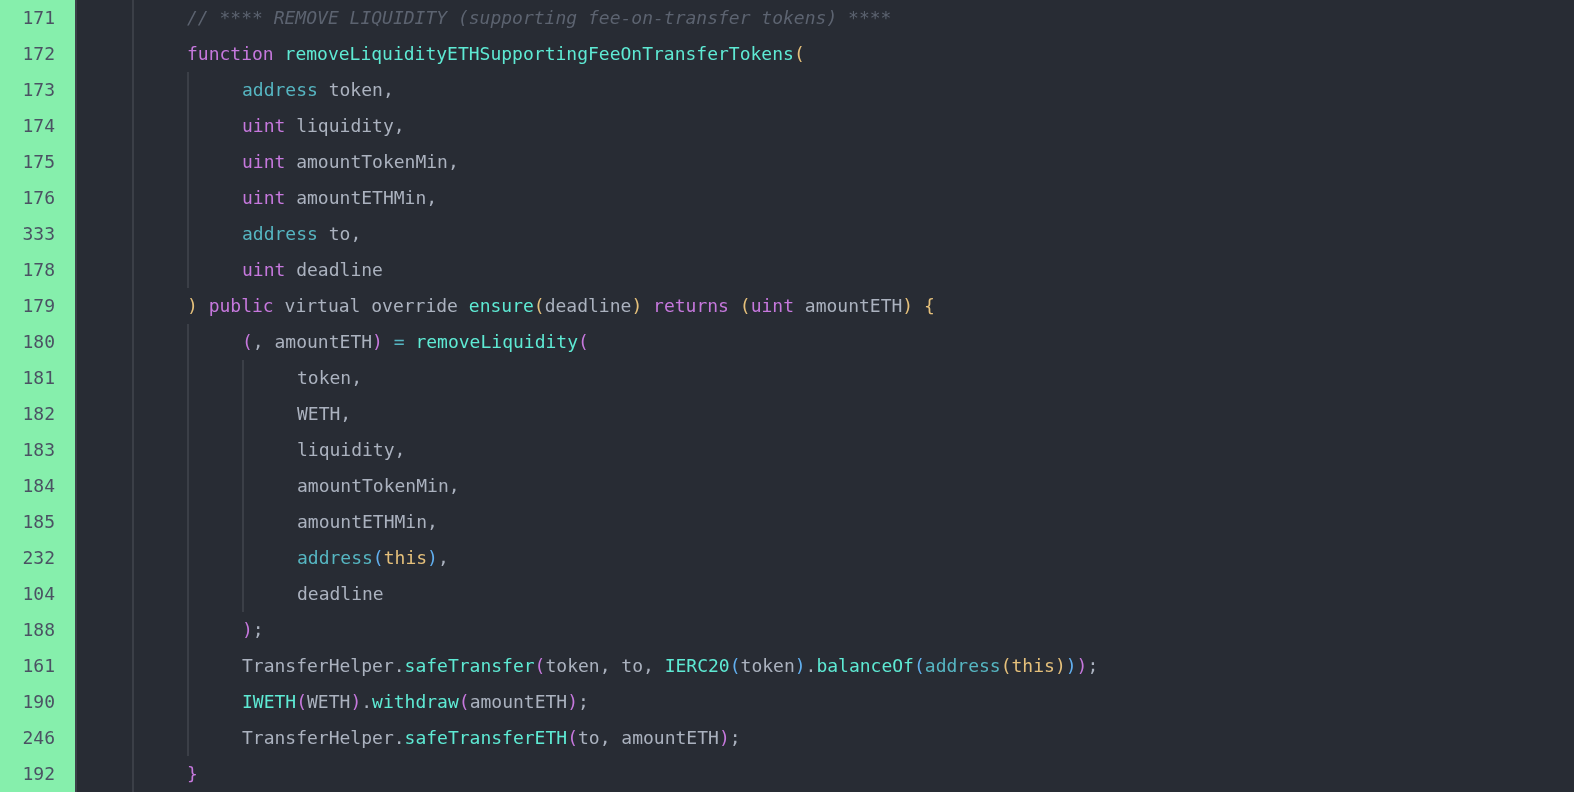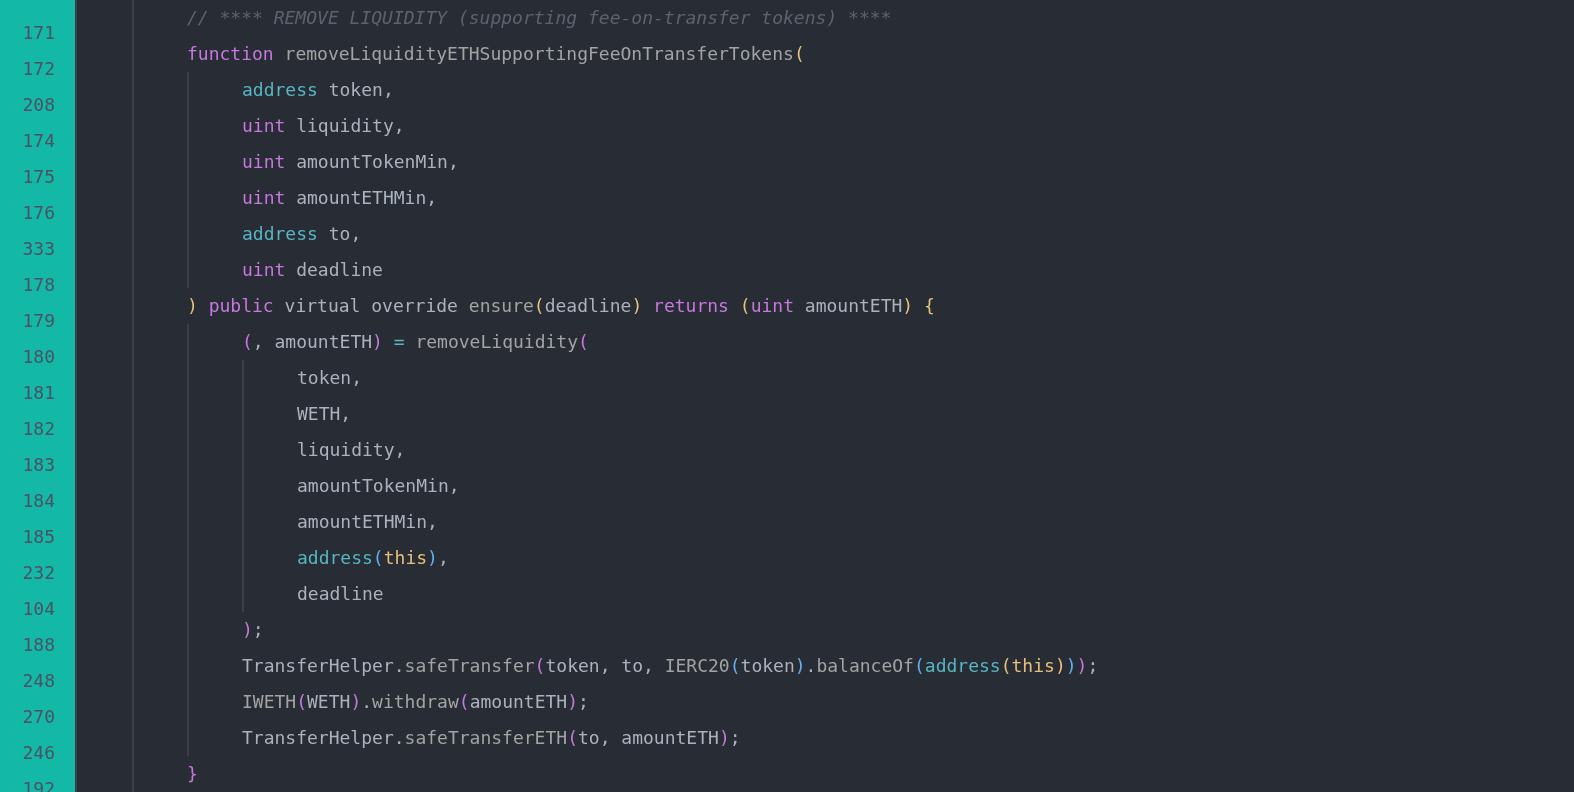--- a/index.html
+++ b/index.html
@@ -11,24 +11,24 @@
     color: #abb2bf;
     width: 1574px;
     height: 792px;
     overflow: hidden;
   }
   .editor {
     display: flex;
     height: 100%;
   }
   .gutter {
-    background: #14b8a6;
+    background: #86efac;
     color: #4b5263;
     text-align: right;
-    padding: 15px 20px 0 10px;
+    padding: 0 20px 0 10px;
     user-select: none;
     flex-shrink: 0;
     width: 75px;
   }
   .gutter .ln {
     height: 36px;
   }
   .rule {
     width: 2px;
     background: #3b3f47;
@@ -49,53 +49,53 @@
     left: 0;
     top: 0;
     width: 2px;
     height: 36px;
     background: #3b3f47;
   }
 
   
   .tok-comment { color: #5c6370; font-style: italic; }
   .tok-keyword { color: #c678dd; }
-  .tok-func { color: #a3a3a3; text-align: right; }
+  .tok-func { color: #5eead4; text-align: right; }
   .tok-builtin { color: #56b6c2; }
   .tok-ident { color: #abb2bf; }
   .tok-brace { color: #c678dd; }
   .tok-punct { color: #abb2bf; }
   .tok-this { color: #e5c07b; }
   .tok-gold { color: #e5c07b; }
   .tok-paren-b { color: #61afef; }
   .tok-paren-p { color: #c678dd; }
 </style>
 </head>
 <body>
 
 <div class="editor">
   <div class="gutter" id="gutter">
       <div class="ln">171</div>
       <div class="ln">172</div>
-      <div class="ln">208</div>
+      <div class="ln">173</div>
       <div class="ln">174</div>
       <div class="ln">175</div>
       <div class="ln">176</div>
       <div class="ln">333</div>
       <div class="ln">178</div>
       <div class="ln">179</div>
       <div class="ln">180</div>
       <div class="ln">181</div>
       <div class="ln">182</div>
       <div class="ln">183</div>
       <div class="ln">184</div>
       <div class="ln">185</div>
       <div class="ln">232</div>
       <div class="ln">104</div>
       <div class="ln">188</div>
-      <div class="ln">248</div>
-      <div class="ln">270</div>
+      <div class="ln">161</div>
+      <div class="ln">190</div>
       <div class="ln">246</div>
       <div class="ln">192</div>
     </div>
   <div class="rule"></div>
   <div class="code" id="code"><div class="line"><span class="indent-guide" style="left: 0px;"></span><span style="padding-left: 55px;"><span class="tok-comment">// **** REMOVE LIQUIDITY (supporting fee-on-transfer tokens) ****</span></span></div><div class="line"><span class="indent-guide" style="left: 0px;"></span><span style="padding-left: 55px;"><span class="tok-keyword">function</span><span> </span><span class="tok-func">removeLiquidityETHSupportingFeeOnTransferTokens</span><span class="tok-gold">(</span></span></div><div class="line"><span class="indent-guide" style="left: 0px;"></span><span class="indent-guide" style="left: 55px;"></span><span style="padding-left: 110px;"><span class="tok-builtin">address</span><span class="tok-ident"> token</span><span class="tok-punct">,</span></span></div><div class="line"><span class="indent-guide" style="left: 0px;"></span><span class="indent-guide" style="left: 55px;"></span><span style="padding-left: 110px;"><span class="tok-keyword">uint</span><span class="tok-ident"> liquidity</span><span class="tok-punct">,</span></span></div><div class="line"><span class="indent-guide" style="left: 0px;"></span><span class="indent-guide" style="left: 55px;"></span><span style="padding-left: 110px;"><span class="tok-keyword">uint</span><span class="tok-ident"> amountTokenMin</span><span class="tok-punct">,</span></span></div><div class="line"><span class="indent-guide" style="left: 0px;"></span><span class="indent-guide" style="left: 55px;"></span><span style="padding-left: 110px;"><span class="tok-keyword">uint</span><span class="tok-ident"> amountETHMin</span><span class="tok-punct">,</span></span></div><div class="line"><span class="indent-guide" style="left: 0px;"></span><span class="indent-guide" style="left: 55px;"></span><span style="padding-left: 110px;"><span class="tok-builtin">address</span><span class="tok-ident"> to</span><span class="tok-punct">,</span></span></div><div class="line"><span class="indent-guide" style="left: 0px;"></span><span class="indent-guide" style="left: 55px;"></span><span style="padding-left: 110px;"><span class="tok-keyword">uint</span><span class="tok-ident"> deadline</span></span></div><div class="line"><span class="indent-guide" style="left: 0px;"></span><span style="padding-left: 55px;"><span class="tok-gold">)</span><span> </span><span class="tok-keyword">public</span><span> </span><span class="tok-ident">virtual</span><span> </span><span class="tok-ident">override</span><span> </span><span class="tok-func">ensure</span><span class="tok-gold">(</span><span class="tok-ident">deadline</span><span class="tok-gold">)</span><span> </span><span class="tok-keyword">returns</span><span> </span><span class="tok-gold">(</span><span class="tok-keyword">uint</span><span class="tok-ident"> amountETH</span><span class="tok-gold">)</span><span> </span><span class="tok-gold">{</span></span></div><div class="line"><span class="indent-guide" style="left: 0px;"></span><span class="indent-guide" style="left: 55px;"></span><span style="padding-left: 110px;"><span class="tok-paren-p">(</span><span class="tok-ident">, amountETH</span><span class="tok-paren-p">)</span><span> </span><span class="tok-builtin">=</span><span> </span><span class="tok-func">removeLiquidity</span><span class="tok-paren-p">(</span></span></div><div class="line"><span class="indent-guide" style="left: 0px;"></span><span class="indent-guide" style="left: 55px;"></span><span class="indent-guide" style="left: 110px;"></span><span style="padding-left: 165px;"><span class="tok-ident">token</span><span class="tok-punct">,</span></span></div><div class="line"><span class="indent-guide" style="left: 0px;"></span><span class="indent-guide" style="left: 55px;"></span><span class="indent-guide" style="left: 110px;"></span><span style="padding-left: 165px;"><span class="tok-ident">WETH</span><span class="tok-punct">,</span></span></div><div class="line"><span class="indent-guide" style="left: 0px;"></span><span class="indent-guide" style="left: 55px;"></span><span class="indent-guide" style="left: 110px;"></span><span style="padding-left: 165px;"><span class="tok-ident">liquidity</span><span class="tok-punct">,</span></span></div><div class="line"><span class="indent-guide" style="left: 0px;"></span><span class="indent-guide" style="left: 55px;"></span><span class="indent-guide" style="left: 110px;"></span><span style="padding-left: 165px;"><span class="tok-ident">amountTokenMin</span><span class="tok-punct">,</span></span></div><div class="line"><span class="indent-guide" style="left: 0px;"></span><span class="indent-guide" style="left: 55px;"></span><span class="indent-guide" style="left: 110px;"></span><span style="padding-left: 165px;"><span class="tok-ident">amountETHMin</span><span class="tok-punct">,</span></span></div><div class="line"><span class="indent-guide" style="left: 0px;"></span><span class="indent-guide" style="left: 55px;"></span><span class="indent-guide" style="left: 110px;"></span><span style="padding-left: 165px;"><span class="tok-builtin">address</span><span class="tok-paren-b">(</span><span class="tok-this">this</span><span class="tok-paren-b">)</span><span class="tok-punct">,</span></span></div><div class="line"><span class="indent-guide" style="left: 0px;"></span><span class="indent-guide" style="left: 55px;"></span><span class="indent-guide" style="left: 110px;"></span><span style="padding-left: 165px;"><span class="tok-ident">deadline</span></span></div><div class="line"><span class="indent-guide" style="left: 0px;"></span><span class="indent-guide" style="left: 55px;"></span><span style="padding-left: 110px;"><span class="tok-paren-p">)</span><span class="tok-punct">;</span></span></div><div class="line"><span class="indent-guide" style="left: 0px;"></span><span class="indent-guide" style="left: 55px;"></span><span style="padding-left: 110px;"><span class="tok-ident">TransferHelper</span><span class="tok-punct">.</span><span class="tok-func">safeTransfer</span><span class="tok-paren-p">(</span><span class="tok-ident">token</span><span class="tok-ident">, to, </span><span class="tok-func">IERC20</span><span class="tok-paren-b">(</span><span class="tok-ident">token</span><span class="tok-paren-b">)</span><span class="tok-punct">.</span><span class="tok-func">balanceOf</span><span class="tok-paren-b">(</span><span class="tok-builtin">address</span><span class="tok-gold">(</span><span class="tok-this">this</span><span class="tok-gold">)</span><span class="tok-paren-b">)</span><span class="tok-paren-p">)</span><span class="tok-punct">;</span></span></div><div class="line"><span class="indent-guide" style="left: 0px;"></span><span class="indent-guide" style="left: 55px;"></span><span style="padding-left: 110px;"><span class="tok-func">IWETH</span><span class="tok-paren-p">(</span><span class="tok-ident">WETH</span><span class="tok-paren-p">)</span><span class="tok-punct">.</span><span class="tok-func">withdraw</span><span class="tok-paren-p">(</span><span class="tok-ident">amountETH</span><span class="tok-paren-p">)</span><span class="tok-punct">;</span></span></div><div class="line"><span class="indent-guide" style="left: 0px;"></span><span class="indent-guide" style="left: 55px;"></span><span style="padding-left: 110px;"><span class="tok-ident">TransferHelper</span><span class="tok-punct">.</span><span class="tok-func">safeTransferETH</span><span class="tok-paren-p">(</span><span class="tok-ident">to</span><span class="tok-ident">, amountETH</span><span class="tok-paren-p">)</span><span class="tok-punct">;</span></span></div><div class="line"><span class="indent-guide" style="left: 0px;"></span><span style="padding-left: 55px;"><span class="tok-brace">}</span></span></div></div>
 </div>
 
 </body></html>

